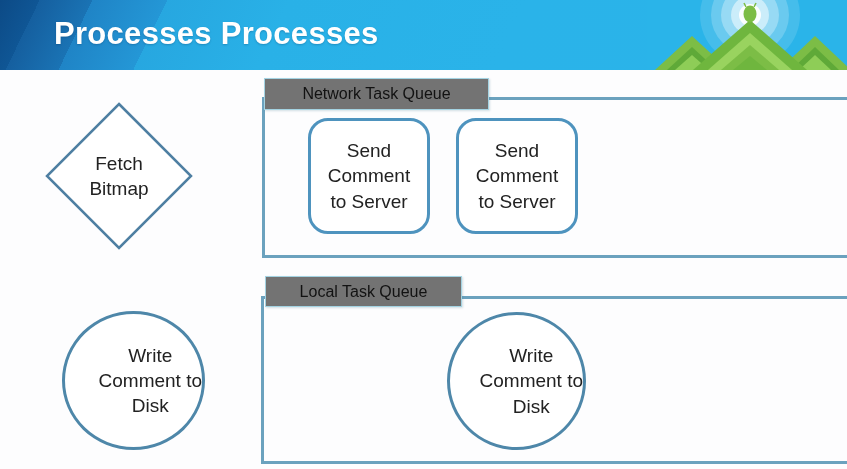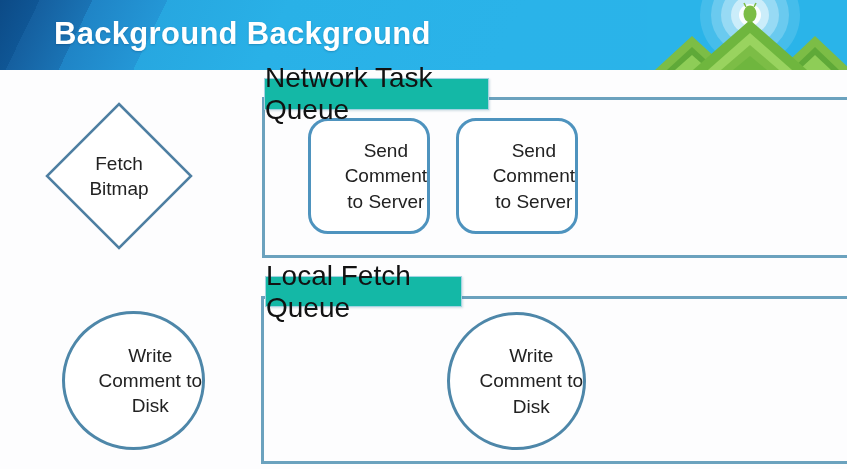--- a/index.html
+++ b/index.html
@@ -35,46 +35,46 @@
     position:absolute;
     border:3px solid #6ba2be;
     border-right:none;
     background:transparent;
     box-sizing:border-box;
   }
   .queue-container.network{left:262px;top:97px;width:585px;height:161px;}
   .queue-container.local{left:261px;top:296px;width:586px;height:168px;}
   .queue-label{
     position:absolute;
-    background:#14b8a6;
+    background:#737373;
     border:1px solid #a4d3e2;
     box-sizing:border-box;
     display:flex;align-items:center;justify-content:center;
-    font-size:28px;color:#121212;
+    font-size:16px;color:#121212;
     z-index:3;
     box-shadow:1px 1px 2px rgba(80,130,150,0.25);
   }
   .queue-label.network{left:264px;top:78px;width:225px;height:32px;}
   .queue-label.local{left:265px;top:276px;width:197px;height:31px;}
   
   .shape-text{
     white-space:pre-line;
     text-align:center;
     font-size:19px;
     line-height:1.32;
     color:#222222;
   }
   .task-box{
     position:absolute;
     width:122px;height:116px;
     background:#ffffff;
     border:3px solid #4e93be;
     border-radius:20px;
     box-sizing:border-box;
-    display:flex;align-items:center;justify-content:flex-end;
+    display:flex;align-items:center;justify-content:center;
     z-index:2;
   }
   .task-box.first{left:308px;top:118px;}
   .task-box.second{left:456px;top:118px;}
   .diamond-wrap{position:absolute;left:44px;top:101px;width:150px;height:150px;}
   .diamond-wrap svg{position:absolute;left:0;top:0;}
   .diamond-text{
     position:absolute;left:0;top:0;width:150px;height:150px;
     display:flex;align-items:center;justify-content:center;
   }
@@ -89,21 +89,21 @@
   }
   .circle-shape.left{left:62px;top:311px;width:143px;height:139px;}
   .circle-shape.local{left:447px;top:312px;width:139px;height:138px;}
 </style>
 </head>
 <body>
 
 <div class="slide">
 
   <div class="header">
-    <div class="header-title">Background Background</div>
+    <div class="header-title">Processes Processes</div>
     <svg class="logo-svg" width="200" height="70" viewBox="0 0 200 70">
       <rect x="0" y="0" width="200" height="70" fill="#2ab4e9"></rect>
       <g>
         <circle cx="103" cy="15" r="50" fill="#ffffff" opacity="0.13"></circle>
         <circle cx="103" cy="15" r="39" fill="#ffffff" opacity="0.20"></circle>
         <circle cx="103" cy="15" r="29" fill="#ffffff" opacity="0.30"></circle>
         <circle cx="103" cy="15" r="19" fill="#ffffff" opacity="0.50"></circle>
         <circle cx="103" cy="15" r="11" fill="#ffffff" opacity="0.92"></circle>
       </g>
       <g>
@@ -150,20 +150,20 @@
 to Server</div>
   </div>
 
   <div class="circle-shape left">
     <div class="shape-text">Write
 Comment to
 Disk</div>
   </div>
 
   <div class="queue-container local"></div>
-  <div class="queue-label local">Local Fetch Queue</div>
+  <div class="queue-label local">Local Task Queue</div>
   <div class="circle-shape local">
     <div class="shape-text">Write
 Comment to
 Disk</div>
   </div>
 
 </div>
 
 </body></html>

